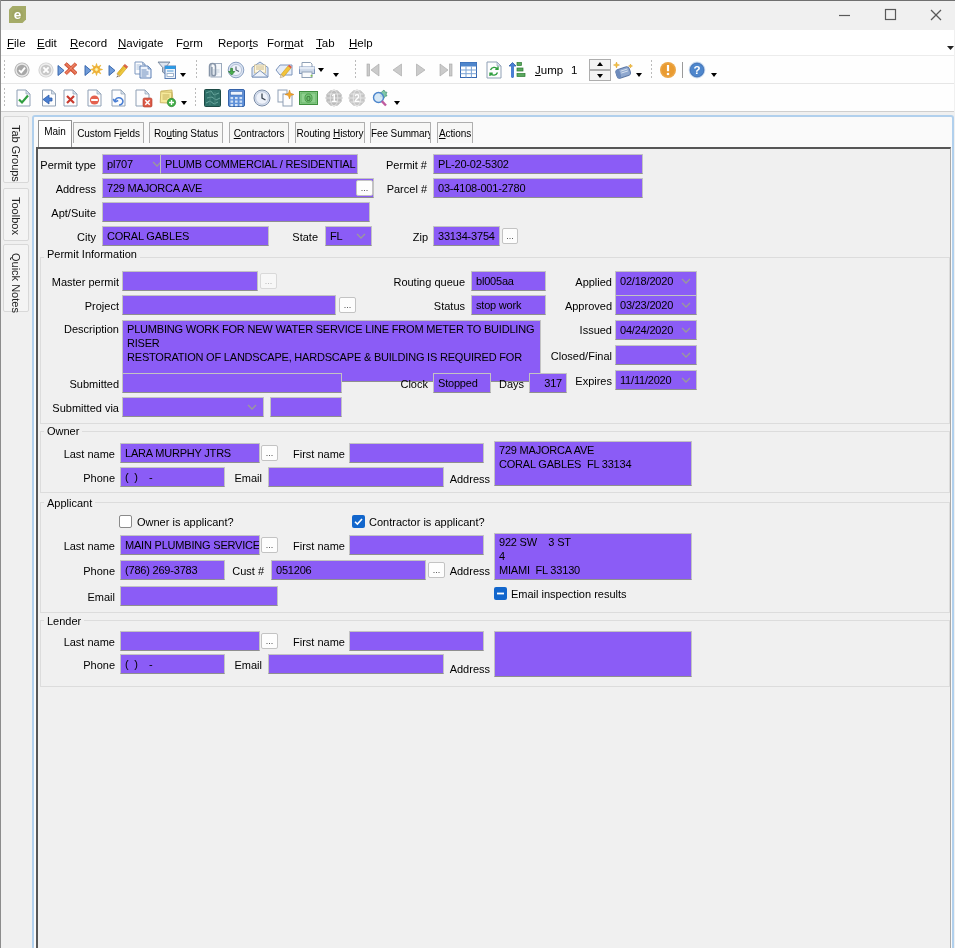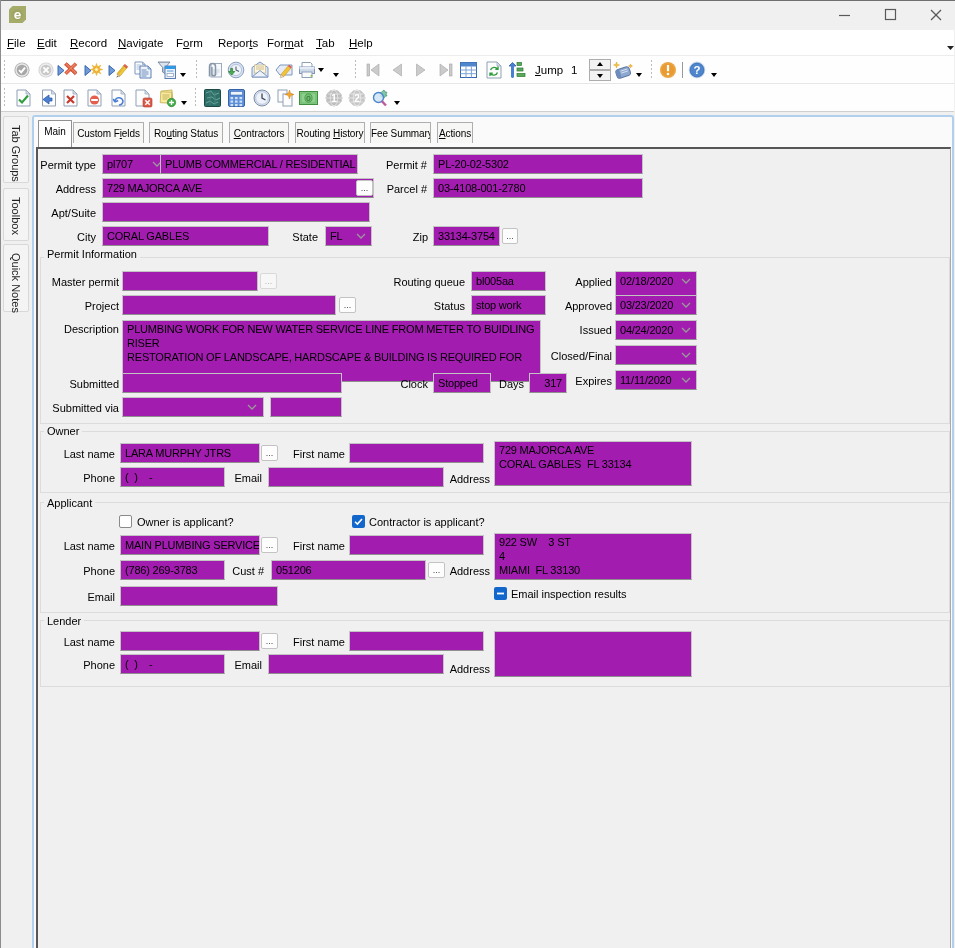--- a/index.html
+++ b/index.html
@@ -1,21 +1,21 @@
 <!DOCTYPE html>
 <html><head>
 <meta charset="utf-8">
 <style>
   * { margin:0; padding:0; box-sizing:border-box; }
   html,body { width:955px; height:948px; overflow:hidden; }
   body { font-family:"Liberation Sans", sans-serif; background:#f0f0f0; position:relative; }
   .abs { position:absolute; }
   .lbl { position:absolute; font-size:11px; color:#000; white-space:nowrap; text-align:right; }
   .txt { position:absolute; font-size:11px; color:#000; white-space:nowrap; }
-  .tb  { position:absolute; background:#a21caf; border:1px solid #c3c3c3; border-bottom-color:#8f8f8f;
+  .tb  { position:absolute; background:#8b5cf6; border:1px solid #c3c3c3; border-bottom-color:#8f8f8f;
          font-size:11px; letter-spacing:-0.2px; color:#000; padding:3px 4px 0 4px; white-space:nowrap; overflow:hidden; }
   .dots{ position:absolute; background:#fdfdfd; border:1px solid #c3c3c3; border-radius:2px;
          font-size:9px; color:#444; text-align:center; line-height:14px; }
   .dots.dis { background:#f7f7f7; border-color:#d9d9d9; color:#b5b5b5; }
   .grp { position:absolute; border:1px solid #dcdcdc; }
   .grplbl { position:absolute; font-size:11px; color:#000; background:#f0f0f0; padding:0 3px; white-space:nowrap; }
   .chev { position:absolute; width:10px; height:6px; }
   svg { position:absolute; overflow:visible; }
   .menu { position:absolute; top:0; font-size:11.5px; color:#000; white-space:nowrap; }
   .vtab { position:absolute; left:3px; width:26px; background:#f4f4f4; border:1px solid #d8d8d8; border-radius:2px; }

